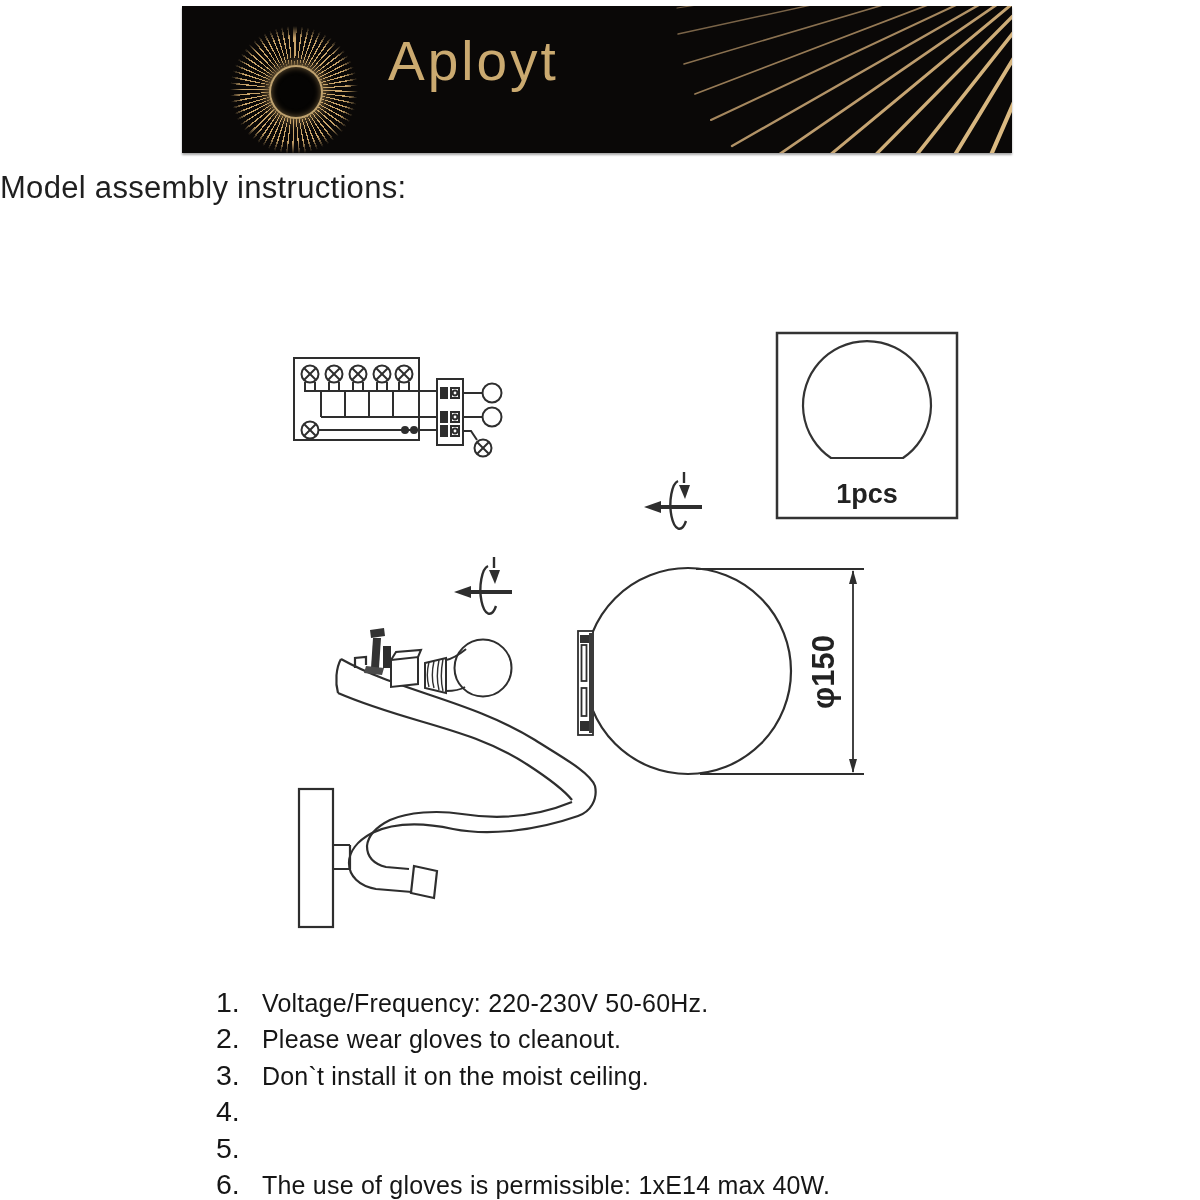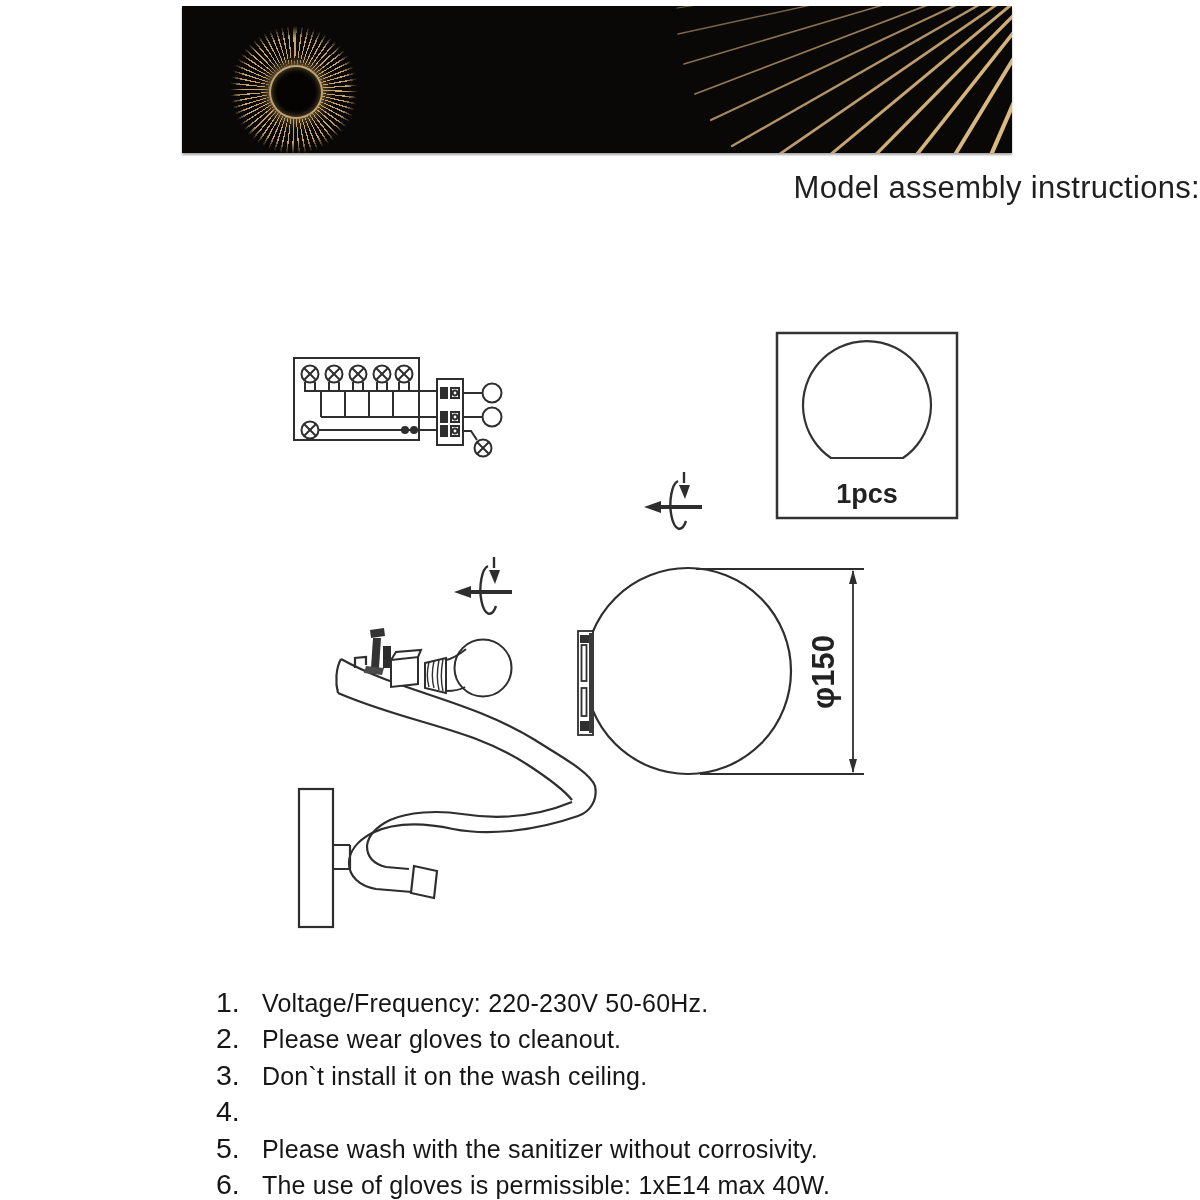--- a/index.html
+++ b/index.html
@@ -22,36 +22,37 @@
     position:absolute;left:87px;top:59px;width:50px;height:50px;border-radius:50%;
     background:#050403;border:2px solid rgba(225,190,130,.85);
     box-shadow:0 0 12px 3px rgba(215,175,110,.55), inset 0 0 6px rgba(215,175,110,.5);
   }
   .brand-word{
     position:absolute;left:206px;top:28px;font-size:55px;letter-spacing:3px;
     color:#cbaa70;font-weight:400;line-height:1;
   }
   .banner-rays{position:absolute;right:0;top:0;width:520px;height:147px;}
   
-  .title-block{position:absolute;left:0;top:169px;width:1200px;text-align:right;}
+  .title-block{position:absolute;left:0;top:169px;width:1200px;text-align:left;}
   .title-line{font-size:31px;line-height:37px;color:#1f1f1f;letter-spacing:.3px;}
   
   .diagram{position:absolute;left:0;top:0;width:1200px;height:1200px;}
   
   .instr{position:absolute;left:216px;top:986px;width:880px;}
   .instr-row{display:flex;align-items:baseline;height:36.4px;}
   .instr-num{width:46px;font-size:28.5px;color:#161616;}
   .instr-text{font-size:25px;color:#161616;letter-spacing:.2px;white-space:nowrap;}
 </style>
 </head>
 <body>
 
 <div class="banner">
   <div class="burst"></div>
   <div class="burst-core"></div>
+  <div class="brand-word">Aployt</div>
   <svg class="banner-rays" viewBox="310 0 520 147">
     <g fill="none" stroke-linecap="round">
       <line x1="900" y1="-60" x2="495" y2="2" stroke="#6e5a40" stroke-width="1.2"></line>
       <line x1="900" y1="-60" x2="496" y2="28" stroke="#7a6448" stroke-width="1.4"></line>
       <line x1="900" y1="-60" x2="502" y2="58" stroke="#8a7150" stroke-width="1.6"></line>
       <line x1="900" y1="-60" x2="513" y2="88" stroke="#977b56" stroke-width="1.8"></line>
       <line x1="900" y1="-60" x2="529" y2="114" stroke="#a5875e" stroke-width="2.1"></line>
       <line x1="900" y1="-60" x2="550" y2="140" stroke="#b29367" stroke-width="2.4"></line>
       <line x1="900" y1="-60" x2="576" y2="163" stroke="#bd9c6d" stroke-width="2.7"></line>
       <line x1="900" y1="-60" x2="607" y2="183" stroke="#c7a572" stroke-width="3.0"></line>
@@ -201,26 +202,25 @@
   <div class="instr-row">
     <span class="instr-num">1.</span>
     <span class="instr-text">Voltage/Frequency: 220-230V 50-60Hz.</span>
   </div>
   <div class="instr-row">
     <span class="instr-num">2.</span>
     <span class="instr-text">Please wear gloves to cleanout.</span>
   </div>
   <div class="instr-row">
     <span class="instr-num">3.</span>
-    <span class="instr-text">Don`t install it on the wash ceiling.</span>
+    <span class="instr-text">Don`t install it on the moist ceiling.</span>
   </div>
   <div class="instr-row">
     <span class="instr-num">4.</span>
   </div>
   <div class="instr-row">
     <span class="instr-num">5.</span>
-    <span class="instr-text">Please wash with the sanitizer without corrosivity.</span>
   </div>
   <div class="instr-row">
     <span class="instr-num">6.</span>
     <span class="instr-text">The use of gloves is permissible: 1xE14 max 40W.</span>
   </div>
 </div>
 
 </body></html>

